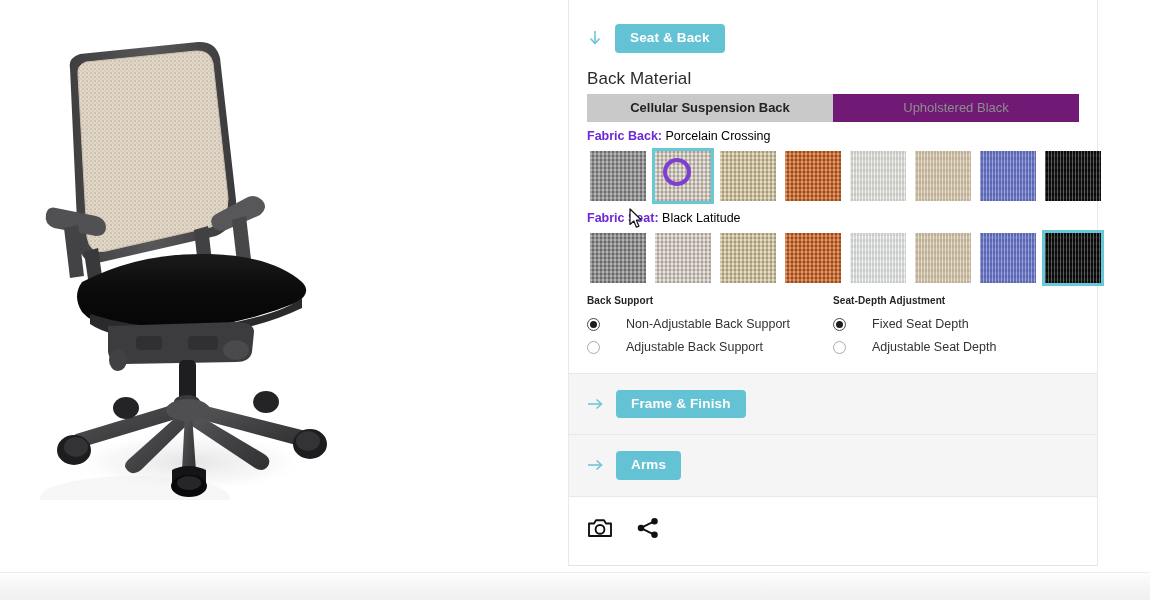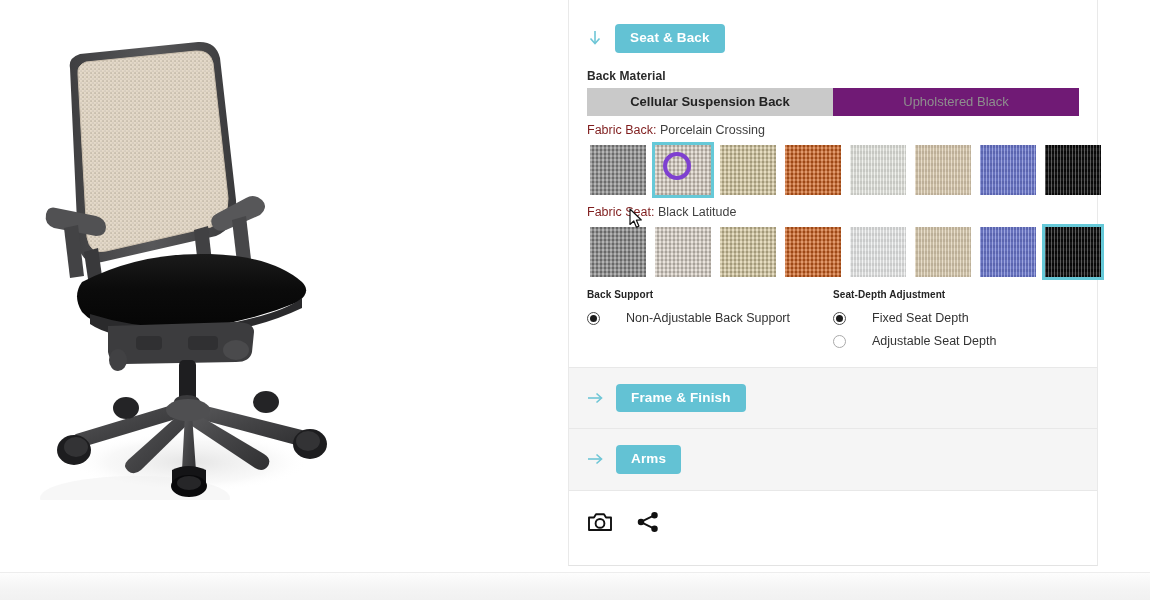--- a/index.html
+++ b/index.html
@@ -112,22 +112,22 @@
     border-radius: 4px;
     white-space: nowrap;
     line-height: 1;
   }
 
   .section-body {
     padding: 0 18px 14px 18px;
   }
 
   .field-label {
-    font-size: 12px;
-    font-weight: 700;
+    font-size: 17px;
+    font-weight: 400;
     color: #2b2b2b;
     margin-bottom: 5px;
     letter-spacing: .1px;
   }
 
   
   .seg {
     display: flex;
     width: 100%;
     height: 28px;
@@ -156,26 +156,26 @@
     font-weight: 400;
   }
 
   
   .fabric-line {
     font-size: 12.5px;
     color: #3a3a3a;
     margin: 7px 0 5px 0;
   }
   .fabric-line b {
-    font-weight: 400;
-    color: #7f1d1d;
+    font-weight: 700;
+    color: #6d28d9;
   }
   .fabric-line span.val {
     font-weight: 400;
-    color: #404040;
+    color: #000000;
   }
 
   
   .swatch-row {
     display: flex;
     gap: 3px;
     margin-bottom: 4px;
   }
   .swatch {
     position: relative;
@@ -503,20 +503,24 @@
         <div class="radio-cols">
 
           <div class="radio-col">
             <div class="col-title">Back Support</div>
 
             <div class="radio-item">
               <span class="radio-dot on"></span>
               <span class="radio-label">Non-Adjustable Back Support</span>
             </div>
 
+            <div class="radio-item">
+              <span class="radio-dot"></span>
+              <span class="radio-label">Adjustable Back Support</span>
+            </div>
           </div>
 
           <div class="radio-col">
             <div class="col-title">Seat-Depth Adjustment</div>
 
             <div class="radio-item">
               <span class="radio-dot on"></span>
               <span class="radio-label">Fixed Seat Depth</span>
             </div>
 

